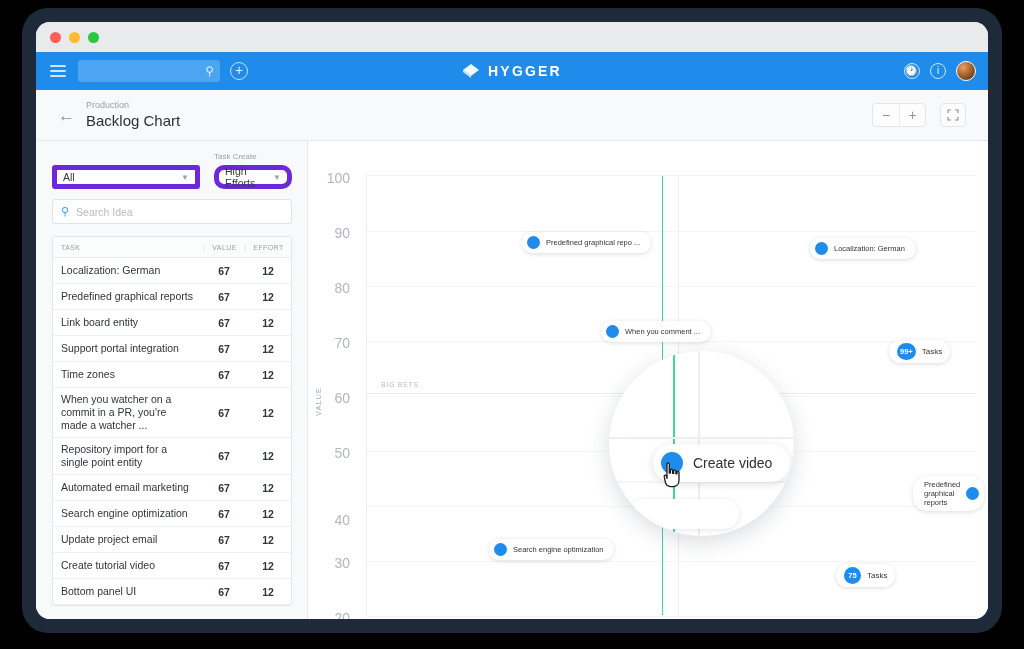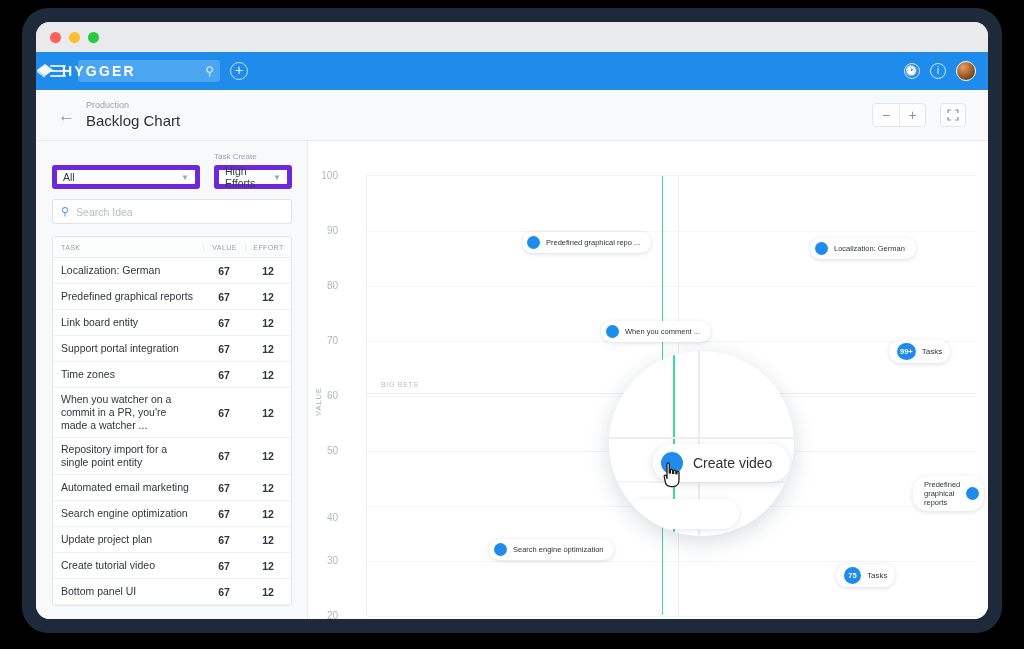--- a/index.html
+++ b/index.html
@@ -63,21 +63,21 @@
     color: #dbeeff; font-size: 12px;
   }
   #plus-circle {
     position: absolute; left: 194px; top: 10px;
     width: 18px; height: 18px;
     border: 1.4px solid #bfe0fb; border-radius: 50%;
     color: #e3f1fd; font-size: 14px; line-height: 15px; text-align: center;
   }
   #brand {
     position: absolute; left: 0; top: 0; width: 100%; height: 38px;
-    display: flex; align-items: center; 
+    display: flex; align-items: center; justify-content: center;
     gap: 8px; pointer-events: none;
   }
   #brand-name {
     color: #ffffff; font-size: 14px; font-weight: bold; letter-spacing: 2.2px;
   }
   #hdr-right { position: absolute; right: 12px; top: 0; height: 38px; display: flex; align-items: center; gap: 10px; }
   .hdr-ico {
     width: 16px; height: 16px; border: 1.3px solid #cfe6fb; border-radius: 50%;
     color: #e6f2fd; font-size: 10px; line-height: 14px; text-align: center;
   }
@@ -133,21 +133,21 @@
   .field-label { font-size: 8px; color: #9aa2ab; }
   #flt-label { position: absolute; left: 16px; top: 29px; margin-left: 12px; }
   #ord-label { position: absolute; left: 178px; top: 11px; }
   .select {
     position: absolute; height: 24px; background: #fff;
     border: 5px solid #6d28d9; border-radius: 3px;
     font-size: 10.5px; color: #343a40;
     display: flex; align-items: center; padding: 0 6px;
   }
   #flt-select { left: 16px; top: 24px; width: 148px; }
-  #ord-select { left: 178px; top: 24px; width: 78px; }
+  #ord-select { left: 178px; top: 24px; width: 78px; border-radius: 10px; }
   .caret { margin-left: auto; color: #9aa2ab; font-size: 8px; }
   #search-idea {
     position: absolute; left: 16px; top: 58px; width: 240px; height: 25px;
     background: #fff; border: 1px solid #dfe3e7; border-radius: 3px;
     display: flex; align-items: center; padding: 0 8px; gap: 7px;
   }
   #search-idea .mag { color: #4a9cf0; font-size: 11px; }
   #search-idea .ph { color: #b6bcc3; font-size: 10.5px; }
 
   #tasktable {
@@ -176,22 +176,22 @@
     position: absolute; left: 272px; top: 119px;
     width: 680px; height: 478px;
     background: #ffffff;
   }
   #ylabel {
     position: absolute; left: 6px; top: 275px;
     font-size: 7.5px; color: #a9b0b8; letter-spacing: 1px;
     transform: rotate(-90deg); transform-origin: left top;
   }
   .ytick {
-    position: absolute; left: 4px; width: 26px; text-align: right;
-    font-size: 10px; color: #b0b7bf;
+    position: absolute; left: 16px; width: 26px; text-align: right;
+    font-size: 14px; color: #b0b7bf;
   }
   #plot {
     position: absolute; left: 58px; top: 34px;
     width: 610px; height: 440px;
     background: #fff;
     border-left: 1px solid #ededed;
     border-top: 1px solid #f2f2f2;
   }
   .gridline-h { position: absolute; left: 0; width: 100%; height: 1px; background: #f4f5f6; }
   .vline-gray { position: absolute; top: 0; width: 1px; height: 100%; background: #ededed; }
@@ -373,21 +373,21 @@
               <div class="c-task">Automated email marketing</div>
               <div class="c-val">67</div>
               <div class="c-eff">12</div>
             </div>
             <div class="trow">
               <div class="c-task">Search engine optimization</div>
               <div class="c-val">67</div>
               <div class="c-eff">12</div>
             </div>
             <div class="trow">
-              <div class="c-task">Update project plan</div>
+              <div class="c-task">Update project email</div>
               <div class="c-val">67</div>
               <div class="c-eff">12</div>
             </div>
             <div class="trow">
               <div class="c-task">Create tutorial video</div>
               <div class="c-val">67</div>
               <div class="c-eff">12</div>
             </div>
             <div class="trow">
               <div class="c-task">Bottom panel UI</div>

